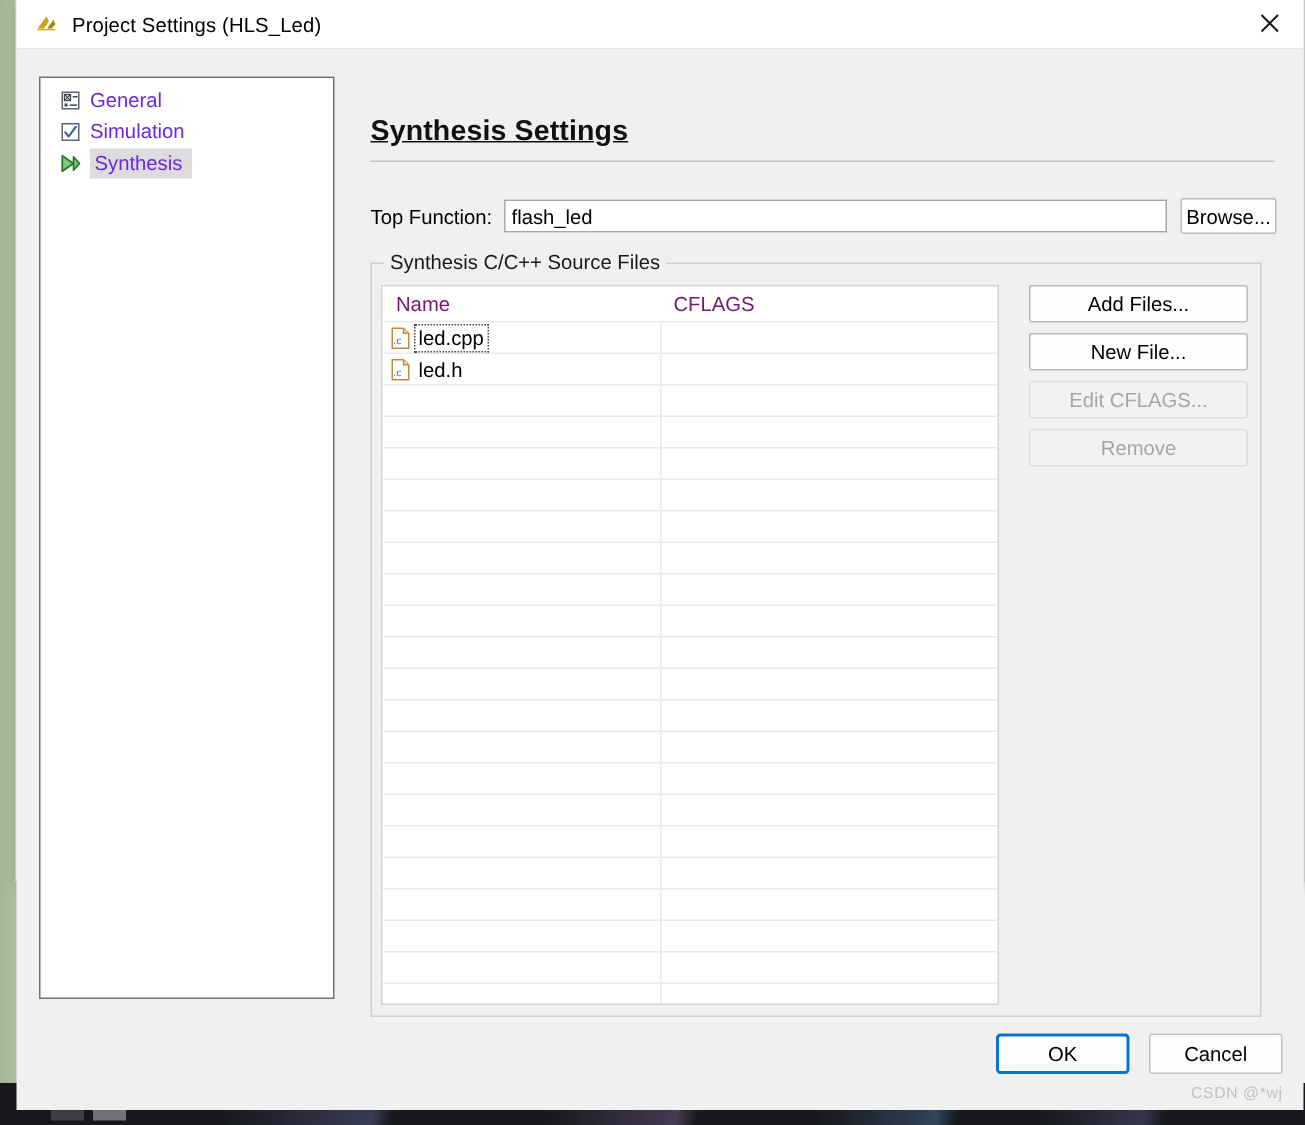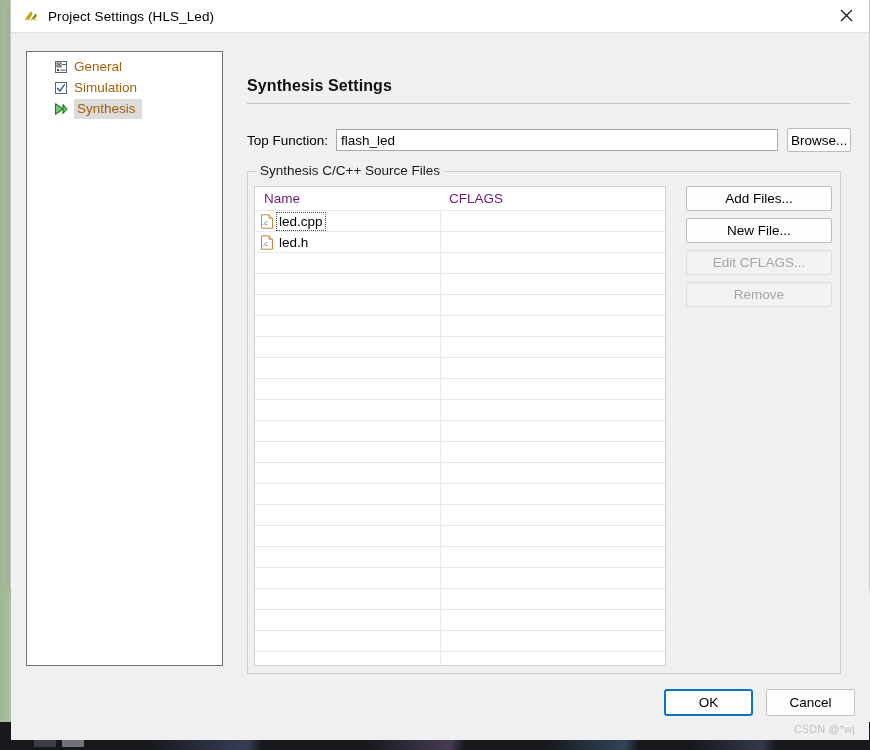--- a/index.html
+++ b/index.html
@@ -134,23 +134,23 @@
     height: 615px;
     background: #ffffff;
     border: 1px solid #6e7277;
     box-sizing: border-box;
     padding-top: 4px;
   }
   .tree-item {
     display: flex;
     align-items: center;
     height: 21px;
-    padding-left: 26px;
-    font-size: 13.5px;
-    color: #a16207;
+    padding-left: 12px;
+    font-size: 13.5px;
+    color: #6d28d9;
     cursor: default;
     box-sizing: border-box;
   }
   .tree-item .tree-icon {
     width: 16px; height: 16px;
     margin-right: 5px;
     flex: none;
     display: block;
   }
   .tree-item .tree-label {
@@ -164,25 +164,26 @@
 
   
   #content-pane {
     position: absolute;
     left: 226px;
     top: 18px;
     right: 14px;
     top: 18px;
   }
   #section-title {
-    font-size: 16px;
+    font-size: 19px;
     font-weight: bold;
     color: #111;
     padding: 26px 0 0 10px;
     letter-spacing: 0.1px;
+    text-decoration: underline;
   }
   #title-rule {
     margin: 8px 0 0 10px;
     height: 1px;
     background: #c3c3c3;
     width: 603px;
   }
 
   
   #top-function-row {

